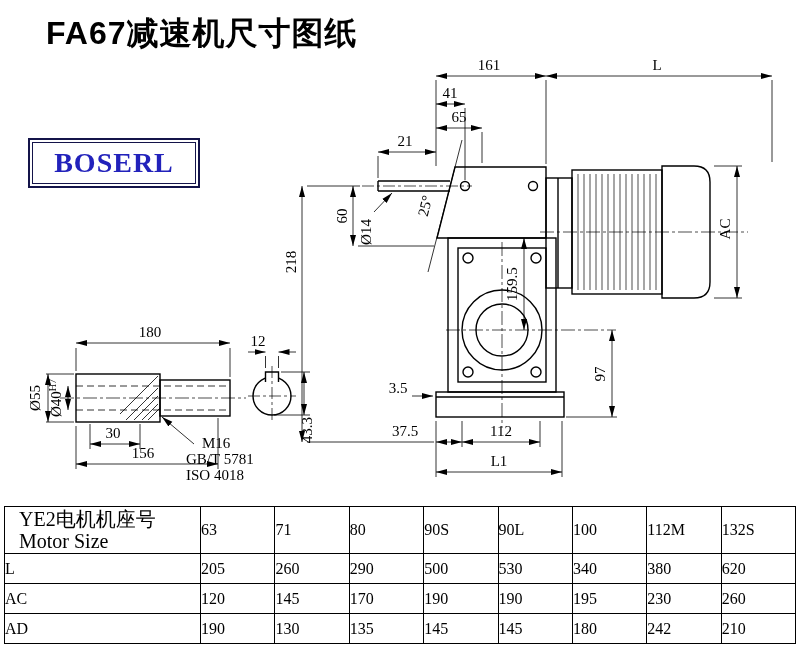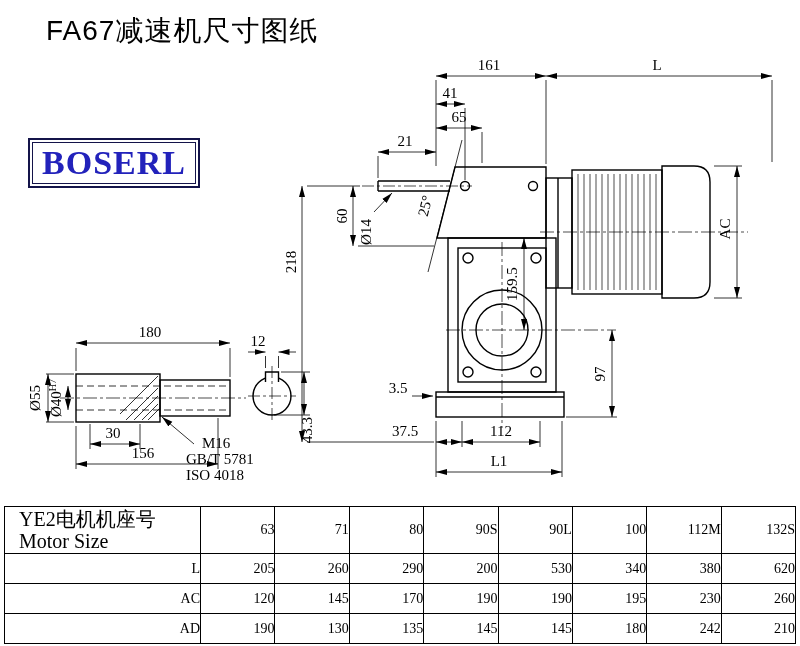--- a/index.html
+++ b/index.html
@@ -1,40 +1,40 @@
 <!DOCTYPE html>
 <html><head>
 <meta charset="utf-8">
 <style>
   html,body{margin:0;padding:0;background:#fff;}
   body{width:800px;height:646px;position:relative;overflow:hidden;
        font-family:"Liberation Sans",sans-serif;color:#000;}
 
-  .page-title{position:absolute;left:46px;top:12px;font-size:28px;font-weight:normal;
+  .page-title{position:absolute;left:46px;top:12px;font-size:32px;font-weight:bold;
               letter-spacing:1px;font-family:"Liberation Sans",sans-serif;}
 
   .logo-box{position:absolute;left:28px;top:138px;width:168px;height:46px;
             border:2px solid #14144a;box-shadow:inset 0 0 0 2px #fff,inset 0 0 0 3px #14144a;
             display:flex;align-items:center;justify-content:center;}
-  .logo-text{font-family:"Liberation Serif",serif;font-weight:bold;font-size:34px;
+  .logo-text{font-family:"Liberation Serif",serif;font-weight:bold;font-size:28px;
              color:#2222bb;letter-spacing:1px;line-height:1;}
 
   svg{position:absolute;left:0;top:0;}
   svg text{font-family:"Liberation Serif",serif;font-size:15px;fill:#000;}
   .obj line,.obj rect,.obj path,.obj polygon,.obj polyline,.obj circle
       {stroke:#000;fill:none;stroke-width:1.4;}
   .thin line,.thin path,.thin polyline{stroke:#000;stroke-width:0.8;fill:none;}
   .fin line{stroke:#000;stroke-width:0.7;}
   .cl line{stroke:#000;stroke-width:0.7;}
   .hatch line{stroke:#000;stroke-width:0.8;}
 
   .size-table{position:absolute;left:4px;top:506px;width:792px;
               border-collapse:collapse;table-layout:fixed;}
-  .size-table td{border:1px solid #000;text-align:right;
-                 font-family:"Liberation Serif",serif;font-size:14px;
+  .size-table td{border:1px solid #000;text-align:left;
+                 font-family:"Liberation Serif",serif;font-size:16px;
                  height:29px;padding:0;}
   .size-table tr.hdr-row td{height:46px;}
   .size-table td.motor-hdr{text-align:left;padding-left:14px;font-size:20px;}
   .motor-hdr div{line-height:22px;}
 </style>
 </head>
 <body>
 
 <div class="page-title">FA67减速机尺寸图纸</div>
 
@@ -287,21 +287,21 @@
       <td>90L</td>
       <td>100</td>
       <td>112M</td>
       <td>132S</td>
     </tr>
     <tr>
       <td>L</td>
       <td>205</td>
       <td>260</td>
       <td>290</td>
-      <td>200</td>
+      <td>500</td>
       <td>530</td>
       <td>340</td>
       <td>380</td>
       <td>620</td>
     </tr>
     <tr>
       <td>AC</td>
       <td>120</td>
       <td>145</td>
       <td>170</td>

